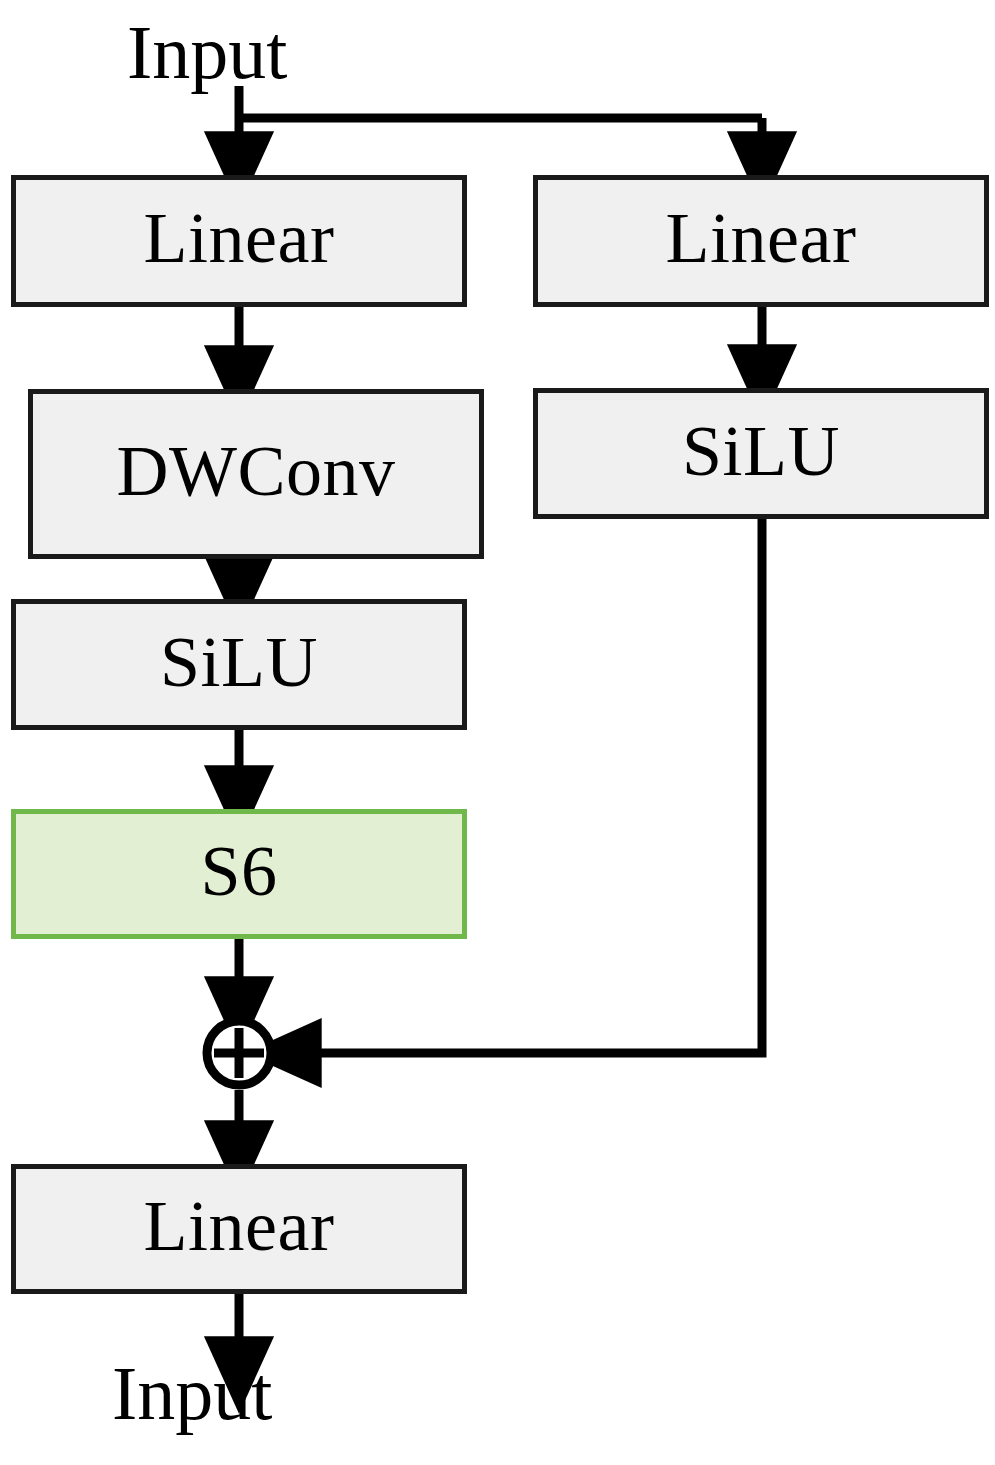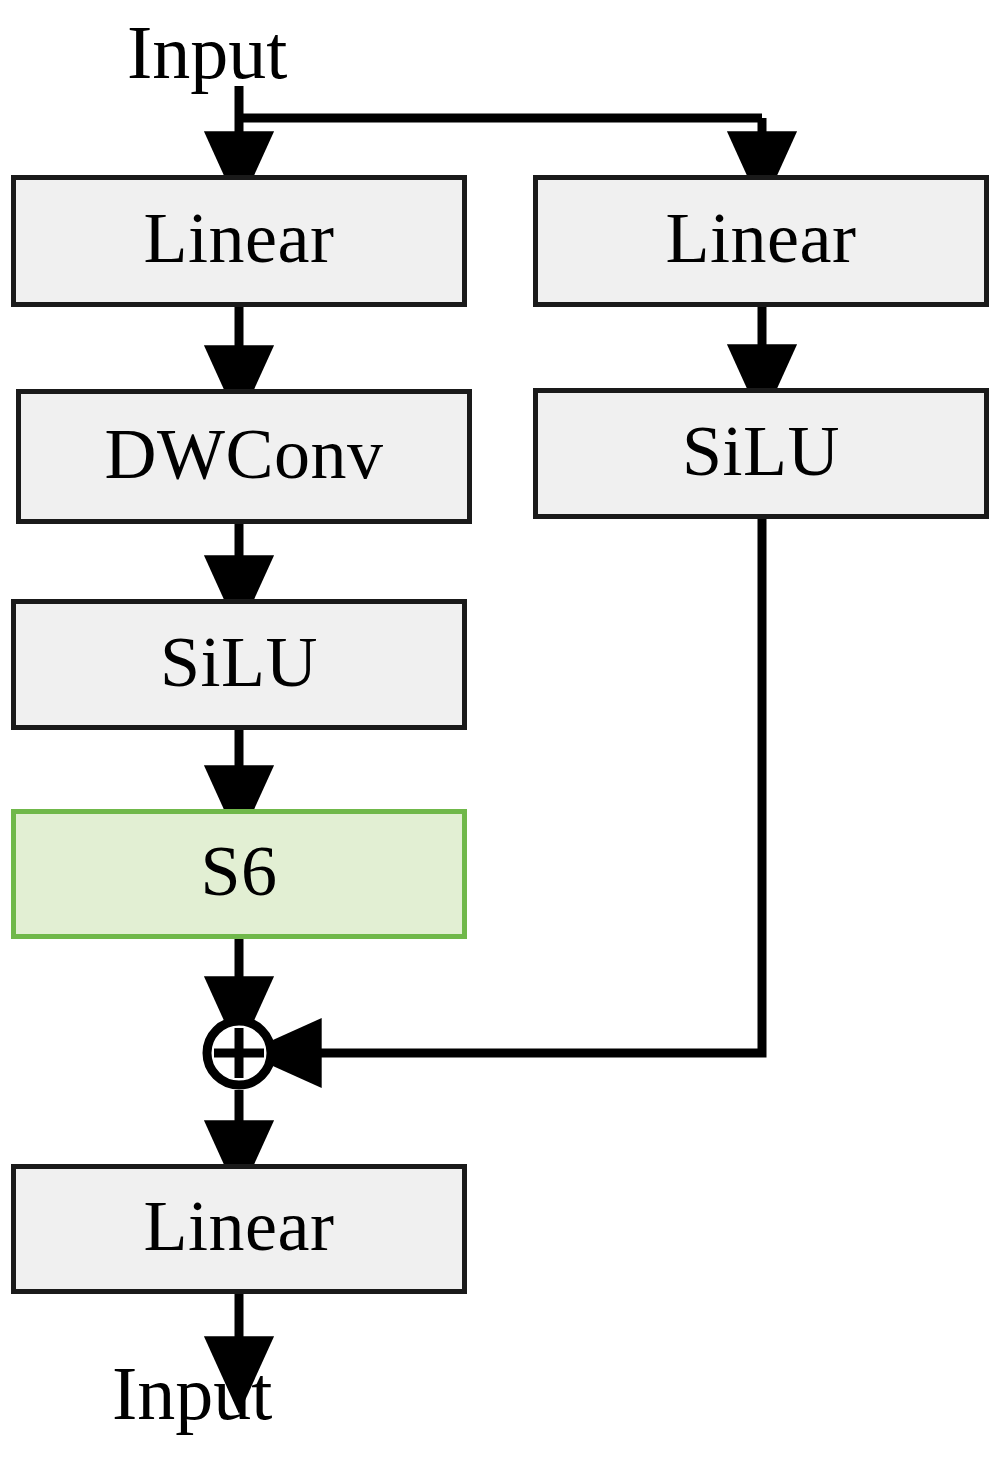--- a/index.html
+++ b/index.html
@@ -52,21 +52,21 @@
     line-height: 1;
     color: #000000;
     white-space: nowrap;
   }
   #label-input  { left: 127px; top: 14px; }
   #label-output { left: 112px; top: 1355px; }
 
   
   #box-linear-left  { left: 11px;  top: 175px;  width: 456px; height: 132px; }
   #box-linear-right { left: 533px; top: 175px;  width: 456px; height: 132px; }
-  #box-dwconv       { left: 16px;  top: 389px;  width: 456px; height: 135px; }
+  #box-dwconv       { left: 28px;  top: 389px;  width: 456px; height: 170px; }
   #box-silu-right   { left: 533px; top: 388px;  width: 456px; height: 131px; }
   #box-silu-left    { left: 11px;  top: 599px;  width: 456px; height: 131px; }
   #box-s6           { left: 11px;  top: 809px;  width: 456px; height: 130px; }
   #box-linear-bottom{ left: 11px;  top: 1164px; width: 456px; height: 130px; }
 </style>
 </head>
 <body>
 
 <div id="diagram-root">
 

